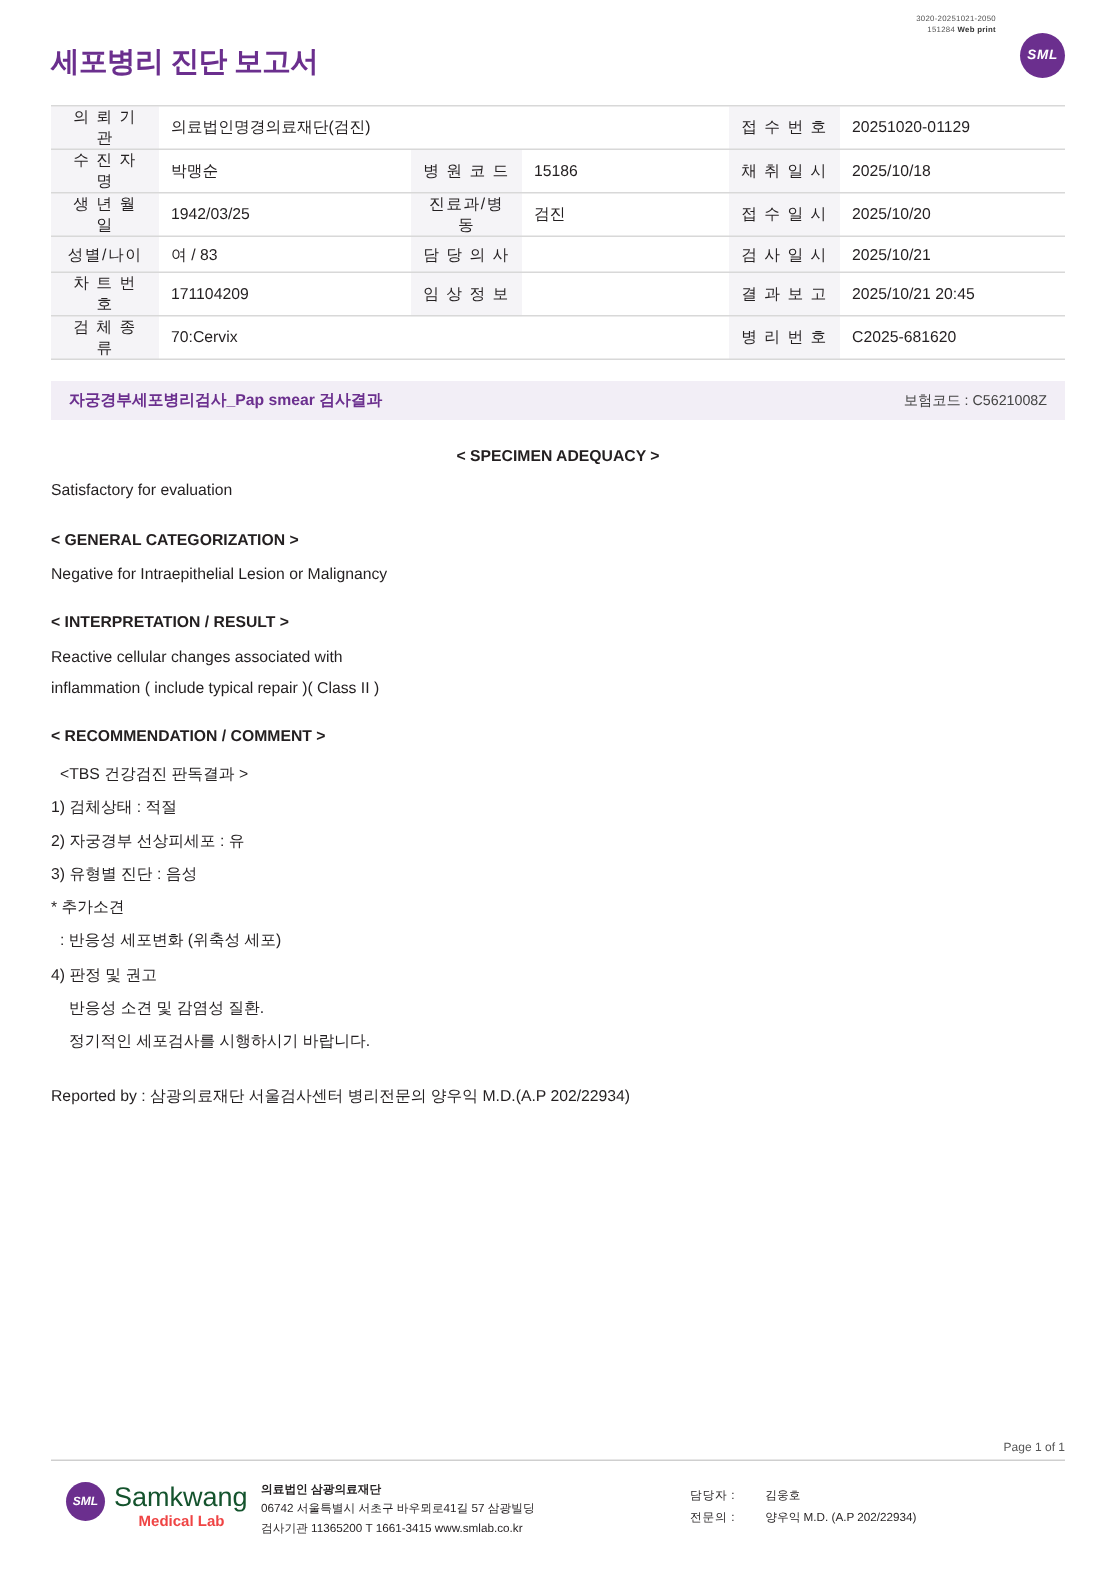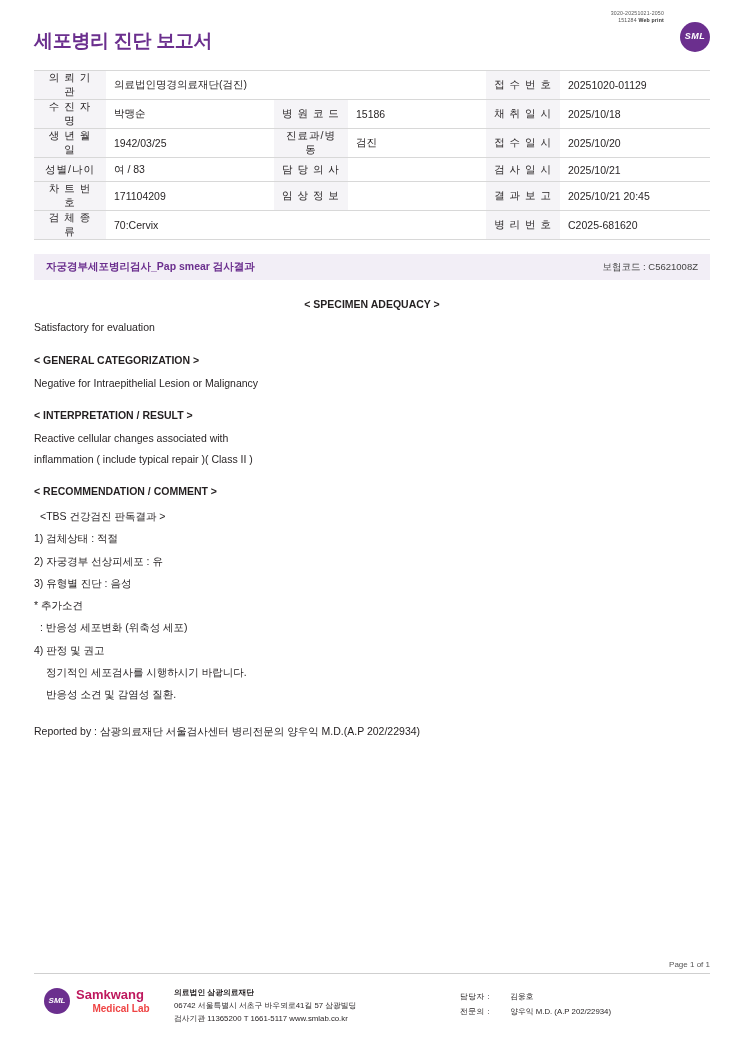--- a/index.html
+++ b/index.html
@@ -215,23 +215,23 @@
     color: #fff;
     font-size: 8px;
     font-weight: bold;
     font-style: italic;
   }
   .f-logo .brand {
     margin-left: 42px;
     line-height: 1.15;
   }
   .f-logo .brand .b1 {
-    font-size: 13px;
-    font-weight: bold;
-    color: #be185d;
+    font-size: 18px;
+    font-weight: normal;
+    color: #14532d;
   }
   .f-logo .brand .b2 {
     font-size: 10px;
     font-weight: bold;
     color: #ef4444;
     text-align: center;
   }
   .f-addr {
     flex: 1;
     padding-left: 8px;
@@ -350,43 +350,43 @@
 
     <div class="sec-head">&lt; RECOMMENDATION / COMMENT &gt;</div>
     <div class="rec-block">
       <div class="sec-line indent1">&lt;TBS 건강검진 판독결과 &gt;</div>
       <div class="sec-line">1) 검체상태 : 적절</div>
       <div class="sec-line">2) 자궁경부 선상피세포 : 유</div>
       <div class="sec-line">3) 유형별 진단 : 음성</div>
       <div class="sec-line">* 추가소견</div>
       <div class="sec-line indent1">: 반응성 세포변화 (위축성 세포)</div>
       <div class="sec-line">4) 판정 및 권고</div>
+      <div class="sec-line indent2">반응성 소견 및 감염성 질환.</div>
       <div class="sec-line indent2">정기적인 세포검사를 시행하시기 바랍니다.</div>
-      <div class="sec-line indent2">반응성 소견 및 감염성 질환.</div>
     </div>
 
     <div class="reported">Reported by : 삼광의료재단 서울검사센터 병리전문의 양우익 M.D.(A.P 202/22934)</div>
   </div>
 
   <div class="footer">
     <div class="page-num">Page 1 of 1</div>
     <div class="footer-rule"></div>
     <div class="footer-inner">
       <div class="f-logo">
         <div class="circle"></div>
         <div class="circle-txt">SML</div>
         <div class="brand">
           <div class="b1">Samkwang</div>
           <div class="b2">Medical Lab</div>
         </div>
       </div>
       <div class="f-addr">
         <div class="b">의료법인 삼광의료재단</div>
         <div>06742 서울특별시 서초구 바우뫼로41길 57 삼광빌딩</div>
-        <div>검사기관 11365200  T 1661-5117  www.smlab.co.kr</div>
+        <div>검사기관 11365200  T 1661-3415  www.smlab.co.kr</div>
       </div>
       <div class="f-sign">
         <div>
           <span class="k">담당자 :</span>
           <span>김웅호</span>
         </div>
         <div>
           <span class="k">전문의 :</span>
           <span>양우익 M.D. (A.P 202/22934)</span>
         </div>

